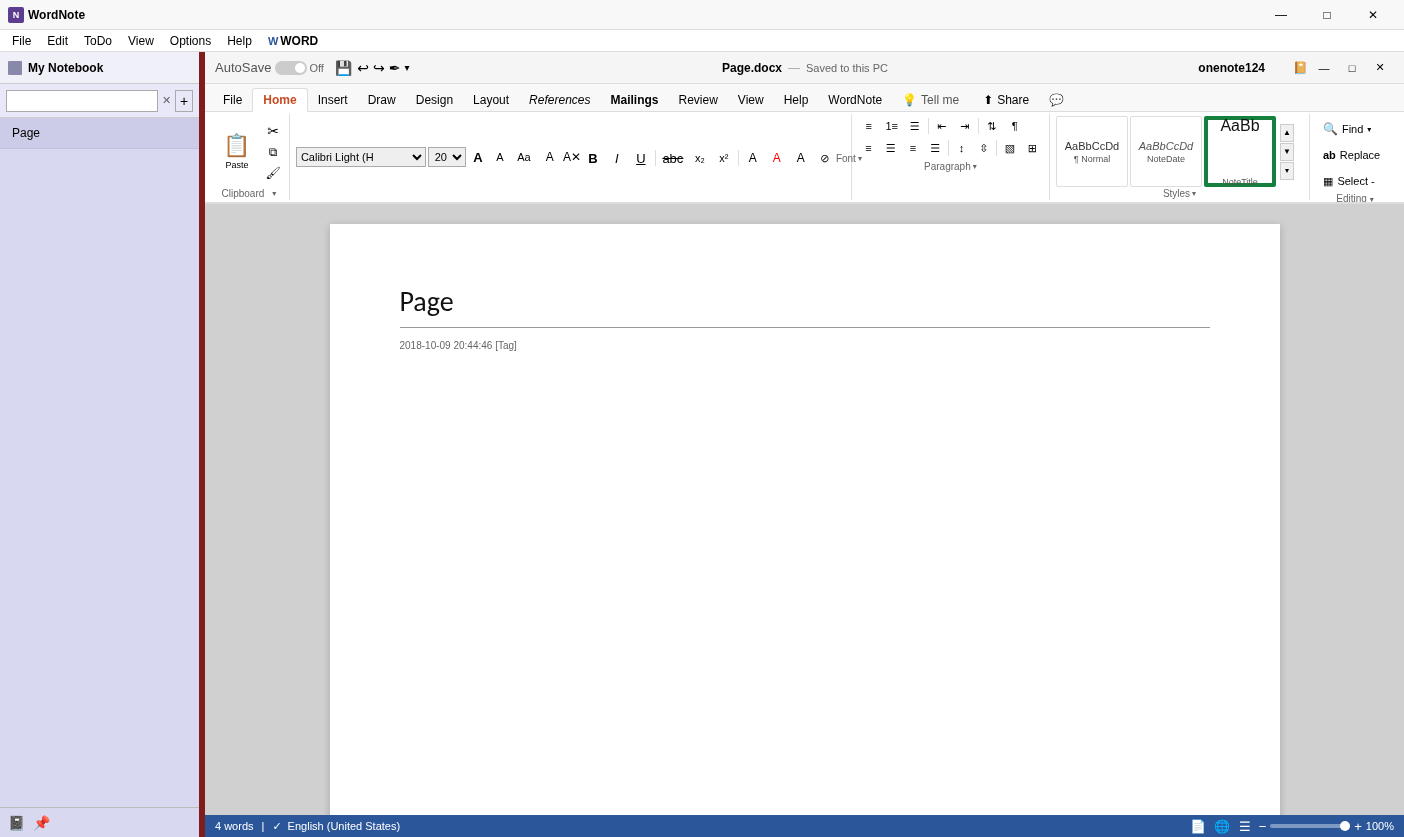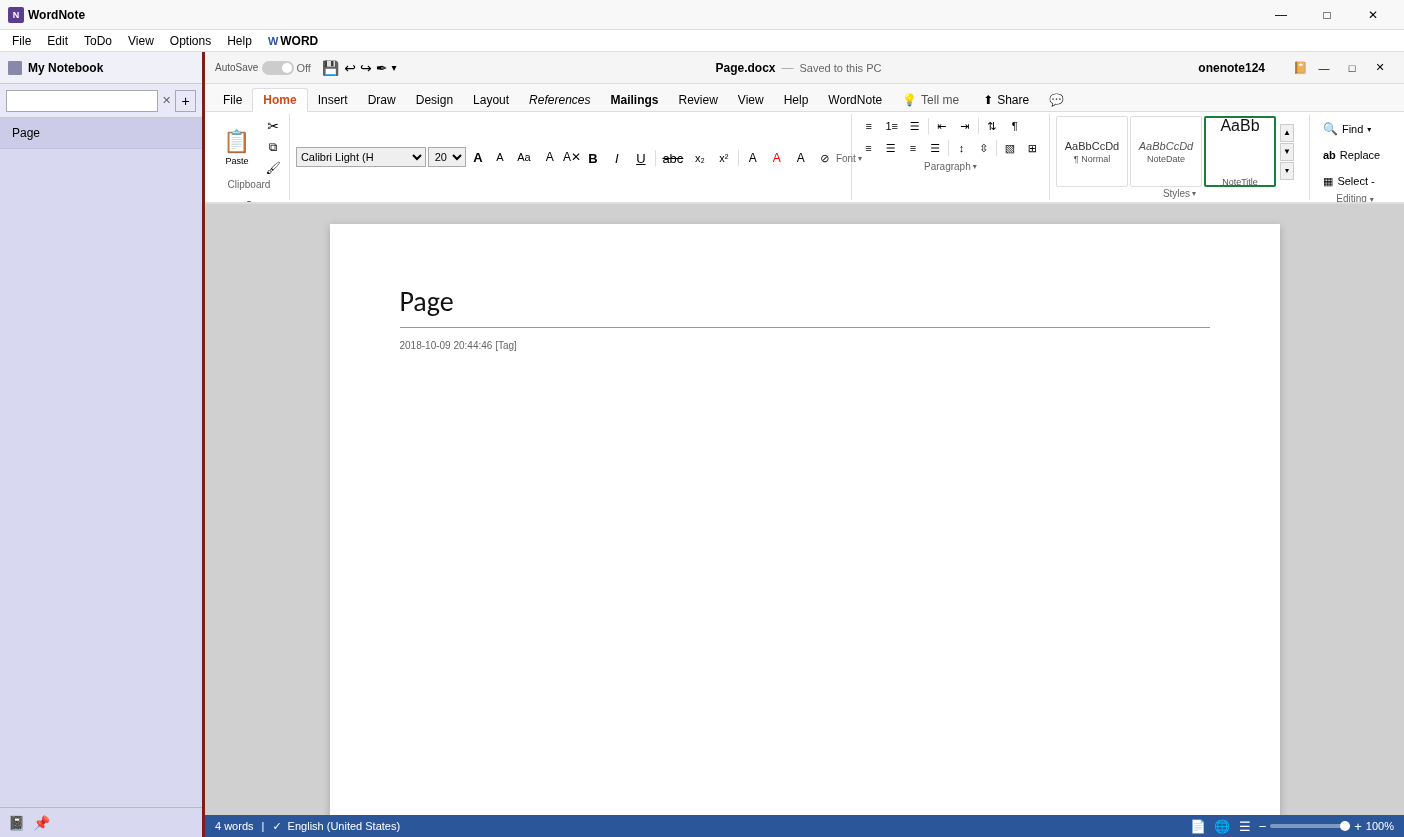--- a/index.html
+++ b/index.html
@@ -170,21 +170,21 @@
     <span style="padding:2px 8px;font-size:12px;cursor:pointer;">File</span>
     <span style="padding:2px 8px;font-size:12px;cursor:pointer;">Edit</span>
     <span style="padding:2px 8px;font-size:12px;cursor:pointer;">ToDo</span>
     <span style="padding:2px 8px;font-size:12px;cursor:pointer;">View</span>
     <span style="padding:2px 8px;font-size:12px;cursor:pointer;">Options</span>
     <span style="padding:2px 8px;font-size:12px;cursor:pointer;">Help</span>
     <span style="padding:2px 8px;font-size:12px;cursor:pointer;font-weight:600;">
       <span style="color:#2b579a;font-size:11px;margin-right:2px;">W</span>WORD</span>
   </div>
 
-  <div id="left-panel" style="position:absolute;top:52px;left:0;width:205px;bottom:0;background:#e0e0f0;border-right:3px solid #7f1d1d;display:flex;flex-direction:column;">
+  <div id="left-panel" style="position:absolute;top:52px;left:0;width:205px;bottom:0;background:#e0e0f0;border-right:6px solid #7f1d1d;display:flex;flex-direction:column;">
 
     <div id="notebook-header" style="height:32px;background:#f0f0f8;display:flex;align-items:center;padding:0 8px;border-bottom:1px solid #ccc;">
       <div style="width:14px;height:14px;background:#8888a8;border-radius:1px;margin-right:6px;display:inline-block;"></div>
       <span style="font-size:12px;font-weight:600;">My Notebook</span>
     </div>
 
     <div id="search-bar" style="height:34px;background:#e8e8f8;display:flex;align-items:center;padding:4px 6px;border-bottom:1px solid #ccc;gap:4px;">
       <input type="text" style="flex: 1 1 0%; height: 22px; border: 1px solid rgb(170, 170, 170); padding: 0px 4px; font-size: 11px; background: white; outline: none;">
       <button style="font-size:11px;cursor:pointer;color:#666;background:none;border:none;">✕</button>
       <button style="width:22px;height:22px;background:none;border:1px solid #aaa;cursor:pointer;font-size:14px;display:flex;align-items:center;justify-content:center;">+</button>
@@ -197,21 +197,21 @@
     <div id="left-bottom" style="height:30px;background:#d8d8f0;display:flex;align-items:center;padding:0 8px;gap:8px;border-top:1px solid #bbb;">
       <span style="font-size:14px;cursor:pointer;">📓</span>
       <span style="font-size:14px;cursor:pointer;">📌</span>
     </div>
   </div>
 
   <div id="word-area" style="position:absolute;top:52px;left:205px;right:0;bottom:0;background:#f0f0f0;">
 
     <div id="word-titlebar" style="height:32px;background:#f5f5f5;display:flex;align-items:center;padding:0 10px;border-bottom:1px solid #ddd;font-size:12px;">
 
-      <span style="font-size:10px;margin-right:4px;color:#555;">AutoSave</span>
+      <span style="font-size:13px;margin-right:4px;color:#555;">AutoSave</span>
       <div style="width:32px;height:14px;background:#ccc;border-radius:7px;position:relative;cursor:pointer;margin-right:2px;">
         <div style="position:absolute;right:2px;top:2px;width:10px;height:10px;background:#fff;border-radius:50%;"></div>
       </div>
       <span style="font-size:11px;color:#666;margin-right:10px;">Off</span>
 
       <button style="background:none;border:none;cursor:pointer;font-size:14px;padding:2px;">💾</button>
       <button style="background:none;border:none;cursor:pointer;font-size:14px;padding:2px;">↩</button>
       <button style="background:none;border:none;cursor:pointer;font-size:14px;padding:2px;">↪</button>
       <button style="background:none;border:none;cursor:pointer;font-size:14px;padding:2px;">✒</button>
       <button style="background:none;border:none;cursor:pointer;font-size:10px;padding:2px;">▾</button>
@@ -258,21 +258,21 @@
           <button style="min-width:44px;background:none;border:1px solid transparent;cursor:pointer;border-radius:2px;display:flex;flex-direction:column;align-items:center;justify-content:center;padding:2px 4px;">
             <span style="font-size:22px;">📋</span>
             <span style="font-size:9px;margin-top:1px;">Paste</span>
           </button>
           <div style="display:flex;flex-direction:column;gap:1px;justify-content:center;">
             <button style="width:24px;height:20px;background:none;border:1px solid transparent;cursor:pointer;font-size:14px;">✂</button>
             <button style="width:24px;height:20px;background:none;border:1px solid transparent;cursor:pointer;font-size:12px;">⧉</button>
             <button style="width:24px;height:20px;background:none;border:1px solid transparent;cursor:pointer;font-size:12px;">🖌</button>
           </div>
         </div>
-        <div style="font-size:10px;color:#666;text-align:center;padding:1px 0;display:flex;align-items:center;justify-content:center;gap:8px;flex-direction:column;">
+        <div style="font-size:10px;color:#666;text-align:center;padding:1px 0;display:flex;align-items:center;justify-content:center;gap:8px;">
           <span>Clipboard</span>
           <span style="font-size:8px;">▾</span>
         </div>
       </div>
 
       <div style="display:flex;flex-direction:row;border-right:1px solid #e0e0e0;padding:2px 6px 0;min-width:220px;">
         <div style="display:flex;gap:2px;margin-bottom:2px;align-items:center;">
           <select style="width:130px;height:20px;font-size:11px;border:1px solid #aaa;">
             <option>Calibri Light (H</option>
           </select>
@@ -341,21 +341,21 @@
         <div style="display:flex;gap:2px;align-items:stretch;flex:1;overflow:hidden;">
 
           <div style="width:72px;border:1px solid #ddd;border-radius:2px;padding:4px;cursor:pointer;display:flex;flex-direction:column;justify-content:center;align-items:center;">
             <span style="font-size:11px;color:#333;">AaBbCcDd</span>
             <span style="font-size:9px;color:#555;margin-top:2px;">¶ Normal</span>
           </div>
           <div style="width:72px;border:1px solid #ddd;border-radius:2px;padding:4px;cursor:pointer;display:flex;flex-direction:column;justify-content:center;align-items:center;">
             <span style="font-size:11px;color:#555;font-style:italic;">AaBbCcDd</span>
             <span style="font-size:9px;color:#555;margin-top:2px;">NoteDate</span>
           </div>
-          <div style="width:72px;border:2px solid #15803d;border-radius:2px;padding:20px;cursor:pointer;display:flex;flex-direction:column;justify-content:center;align-items:center;gap:40px;">
+          <div style="width:72px;border:4px solid #15803d;border-radius:2px;padding:20px;cursor:pointer;display:flex;flex-direction:column;justify-content:center;align-items:center;gap:40px;">
             <span style="font-size:16px;color:#111;font-weight:300;">AaBb</span>
             <span style="font-size:9px;color:#555;margin-top:2px;">NoteTitle</span>
           </div>
           <div style="display:flex;flex-direction:column;gap:1px;justify-content:center;margin-left:2px;">
             <button style="width:14px;height:18px;background:#f0f0f0;border:1px solid #ccc;cursor:pointer;font-size:8px;">▲</button>
             <button style="width:14px;height:18px;background:#f0f0f0;border:1px solid #ccc;cursor:pointer;font-size:8px;">▼</button>
             <button style="width:14px;height:18px;background:#f0f0f0;border:1px solid #ccc;cursor:pointer;font-size:8px;">▾</button>
           </div>
         </div>
         <div style="font-size:10px;color:#666;text-align:center;padding:1px 0;display:flex;align-items:center;justify-content:center;gap:2px;">

